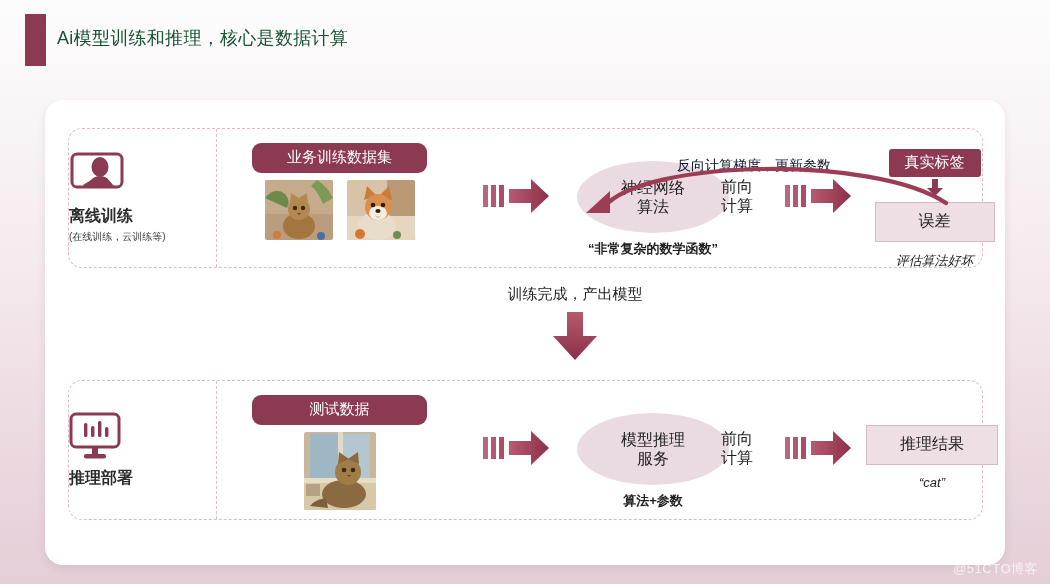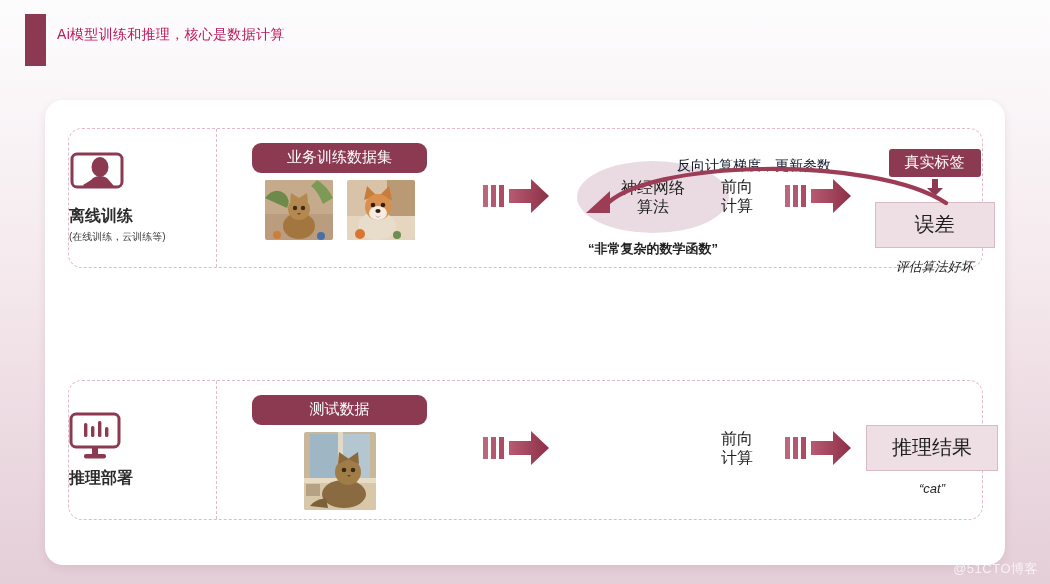--- a/index.html
+++ b/index.html
@@ -24,22 +24,22 @@
   }
   .accent-bar {
     position: absolute;
     left: 25px; top: 14px;
     width: 21px; height: 52px;
     background: #8c3a52;
   }
   .page-title {
     position: absolute;
     left: 57px; top: 26px;
-    font-size: 14px;
-    color: #be185d;
+    font-size: 18px;
+    color: #14532d;
     letter-spacing: 0.3px;
     white-space: nowrap;
   }
 
   
   .card {
     position: absolute;
     left: 45px; top: 100px;
     width: 960px; height: 465px;
     background: #ffffff;
@@ -198,21 +198,21 @@
     white-space: nowrap;
   }
   .down-arrow-small {
     margin: 2px 0 3px;
     line-height: 1;
   }
   .err-box {
     background: #eedfe4;
     border: 1px solid #d9b9c6;
     color: #1f1f1f;
-    font-size: 20px;
+    font-size: 16px;
     width: 120px;
     padding: 8px 0 9px;
     text-align: center;
     box-sizing: border-box;
     white-space: nowrap;
   }
   .result-caption {
     margin-top: 10px;
     font-size: 13px;
     color: #1f1f1f;
@@ -382,20 +382,34 @@
     </div>
 
     <div class="feedback-label">反向计算梯度，更新参数</div>
     <svg class="feedback" viewBox="0 0 400 62">
       <path d="M30 44 C 70 -4, 300 -8, 372 40" fill="none" stroke="#9c3c55" stroke-width="4.2" stroke-linecap="round"></path>
       <path d="M12 50 L36 28 L36 50 Z" fill="#9c3c55"></path>
     </svg>
 
   </div>
 
+  <div class="transition">
+    <div class="transition-label">训练完成，产出模型</div>
+    <div class="transition-arrow">
+      <svg width="44" height="48" viewBox="0 0 44 48">
+        <defs>
+          <linearGradient id="gD" x1="0" y1="0" x2="0" y2="1">
+            <stop offset="0" stop-color="#b55a71"></stop>
+            <stop offset="1" stop-color="#8c3047"></stop>
+          </linearGradient>
+        </defs>
+        <path d="M14 0 H30 V24 H44 L22 48 L0 24 H14 Z" fill="url(#gD)"></path>
+      </svg>
+    </div>
+  </div>
 
   <div class="panel panel-infer">
 
     <div class="stage">
       <div class="stage-icon">
         <svg width="52" height="48" viewBox="0 0 52 48">
           <rect x="2" y="2" width="48" height="33" rx="5" ry="5" fill="none" stroke="#8c3a52" stroke-width="3"></rect>
           <rect x="15" y="11" width="3.4" height="14" rx="1.5" fill="#8c3a52"></rect>
           <rect x="22" y="14" width="3.4" height="11" rx="1.5" fill="#8c3a52"></rect>
           <rect x="29" y="9" width="3.4" height="16" rx="1.5" fill="#8c3a52"></rect>
@@ -440,20 +454,27 @@
         <defs>
           <linearGradient id="gC" x1="0" y1="0" x2="1" y2="0">
             <stop offset="0" stop-color="#b85b72"></stop>
             <stop offset="1" stop-color="#8c3047"></stop>
           </linearGradient>
         </defs>
         <path d="M0 10 H22 V0 L40 17 L22 34 V24 H0 Z" fill="url(#gC)"></path>
       </svg>
     </div>
 
+    <div class="node" style="left:508px; top:32px;">
+      <div class="ellipse">
+        <span>模型推理</span>
+        <span>服务</span>
+      </div>
+      <div class="node-caption">算法+参数</div>
+    </div>
 
     <div class="fwd" style="left:652px; top:48px;">
       <div>前向</div>
       <div>计算</div>
     </div>
 
     <div class="blockarrow" style="left:716px; top:50px;">
       <i></i>
         <i></i>
         <i></i>

